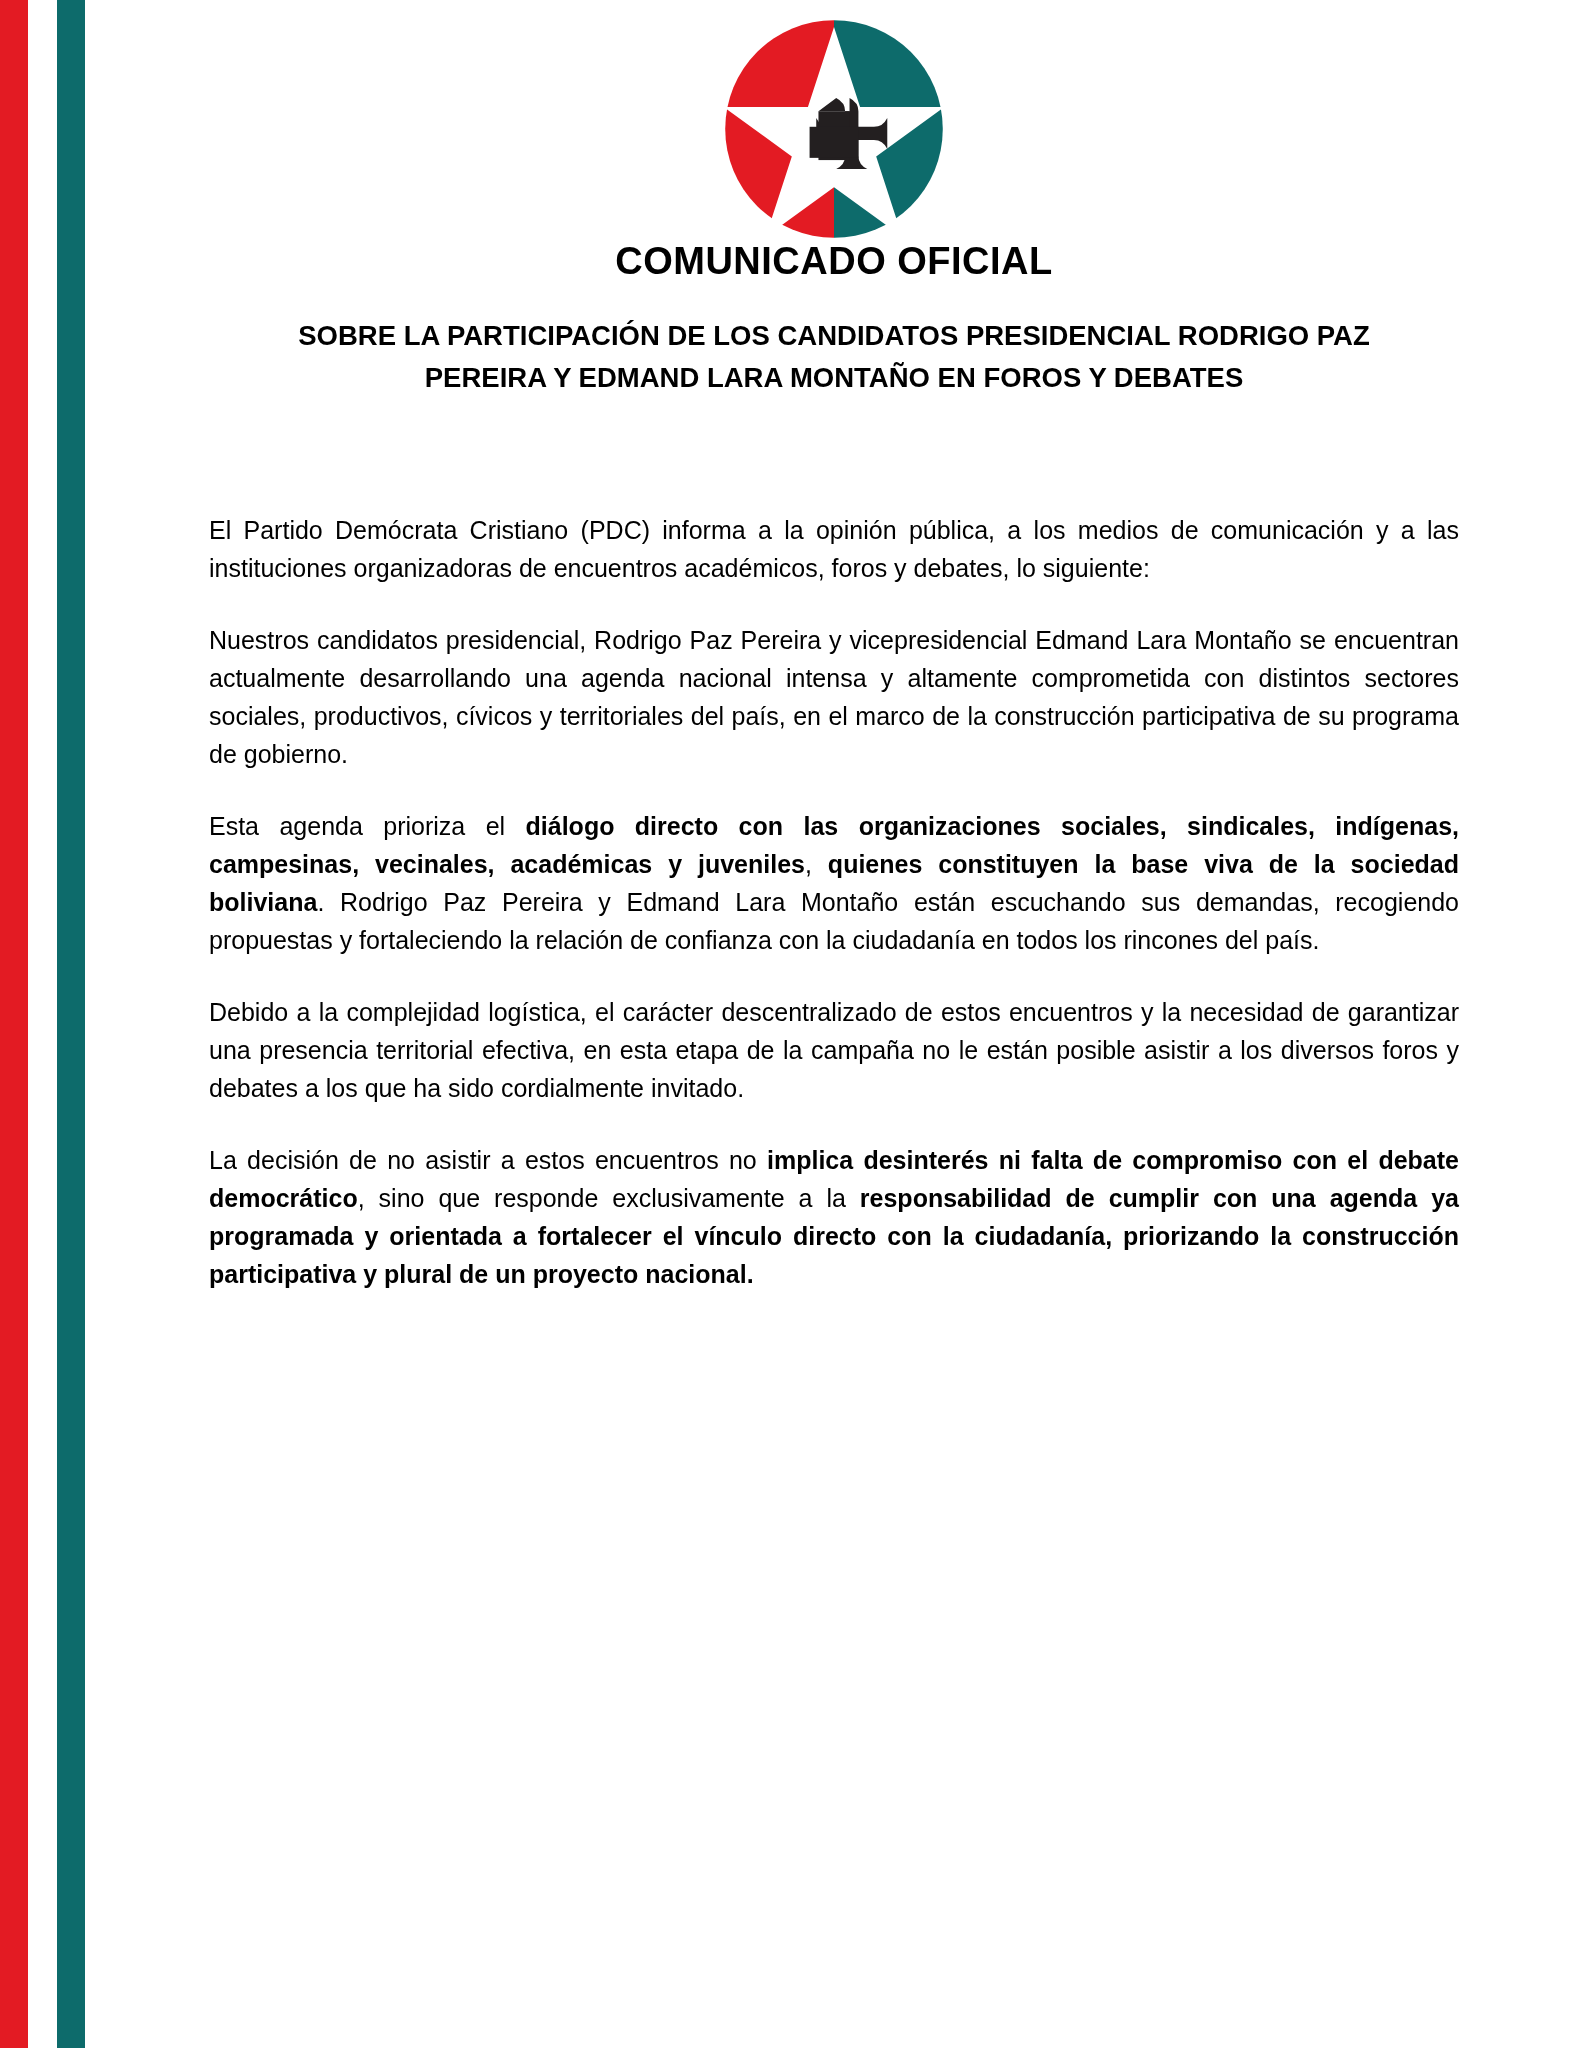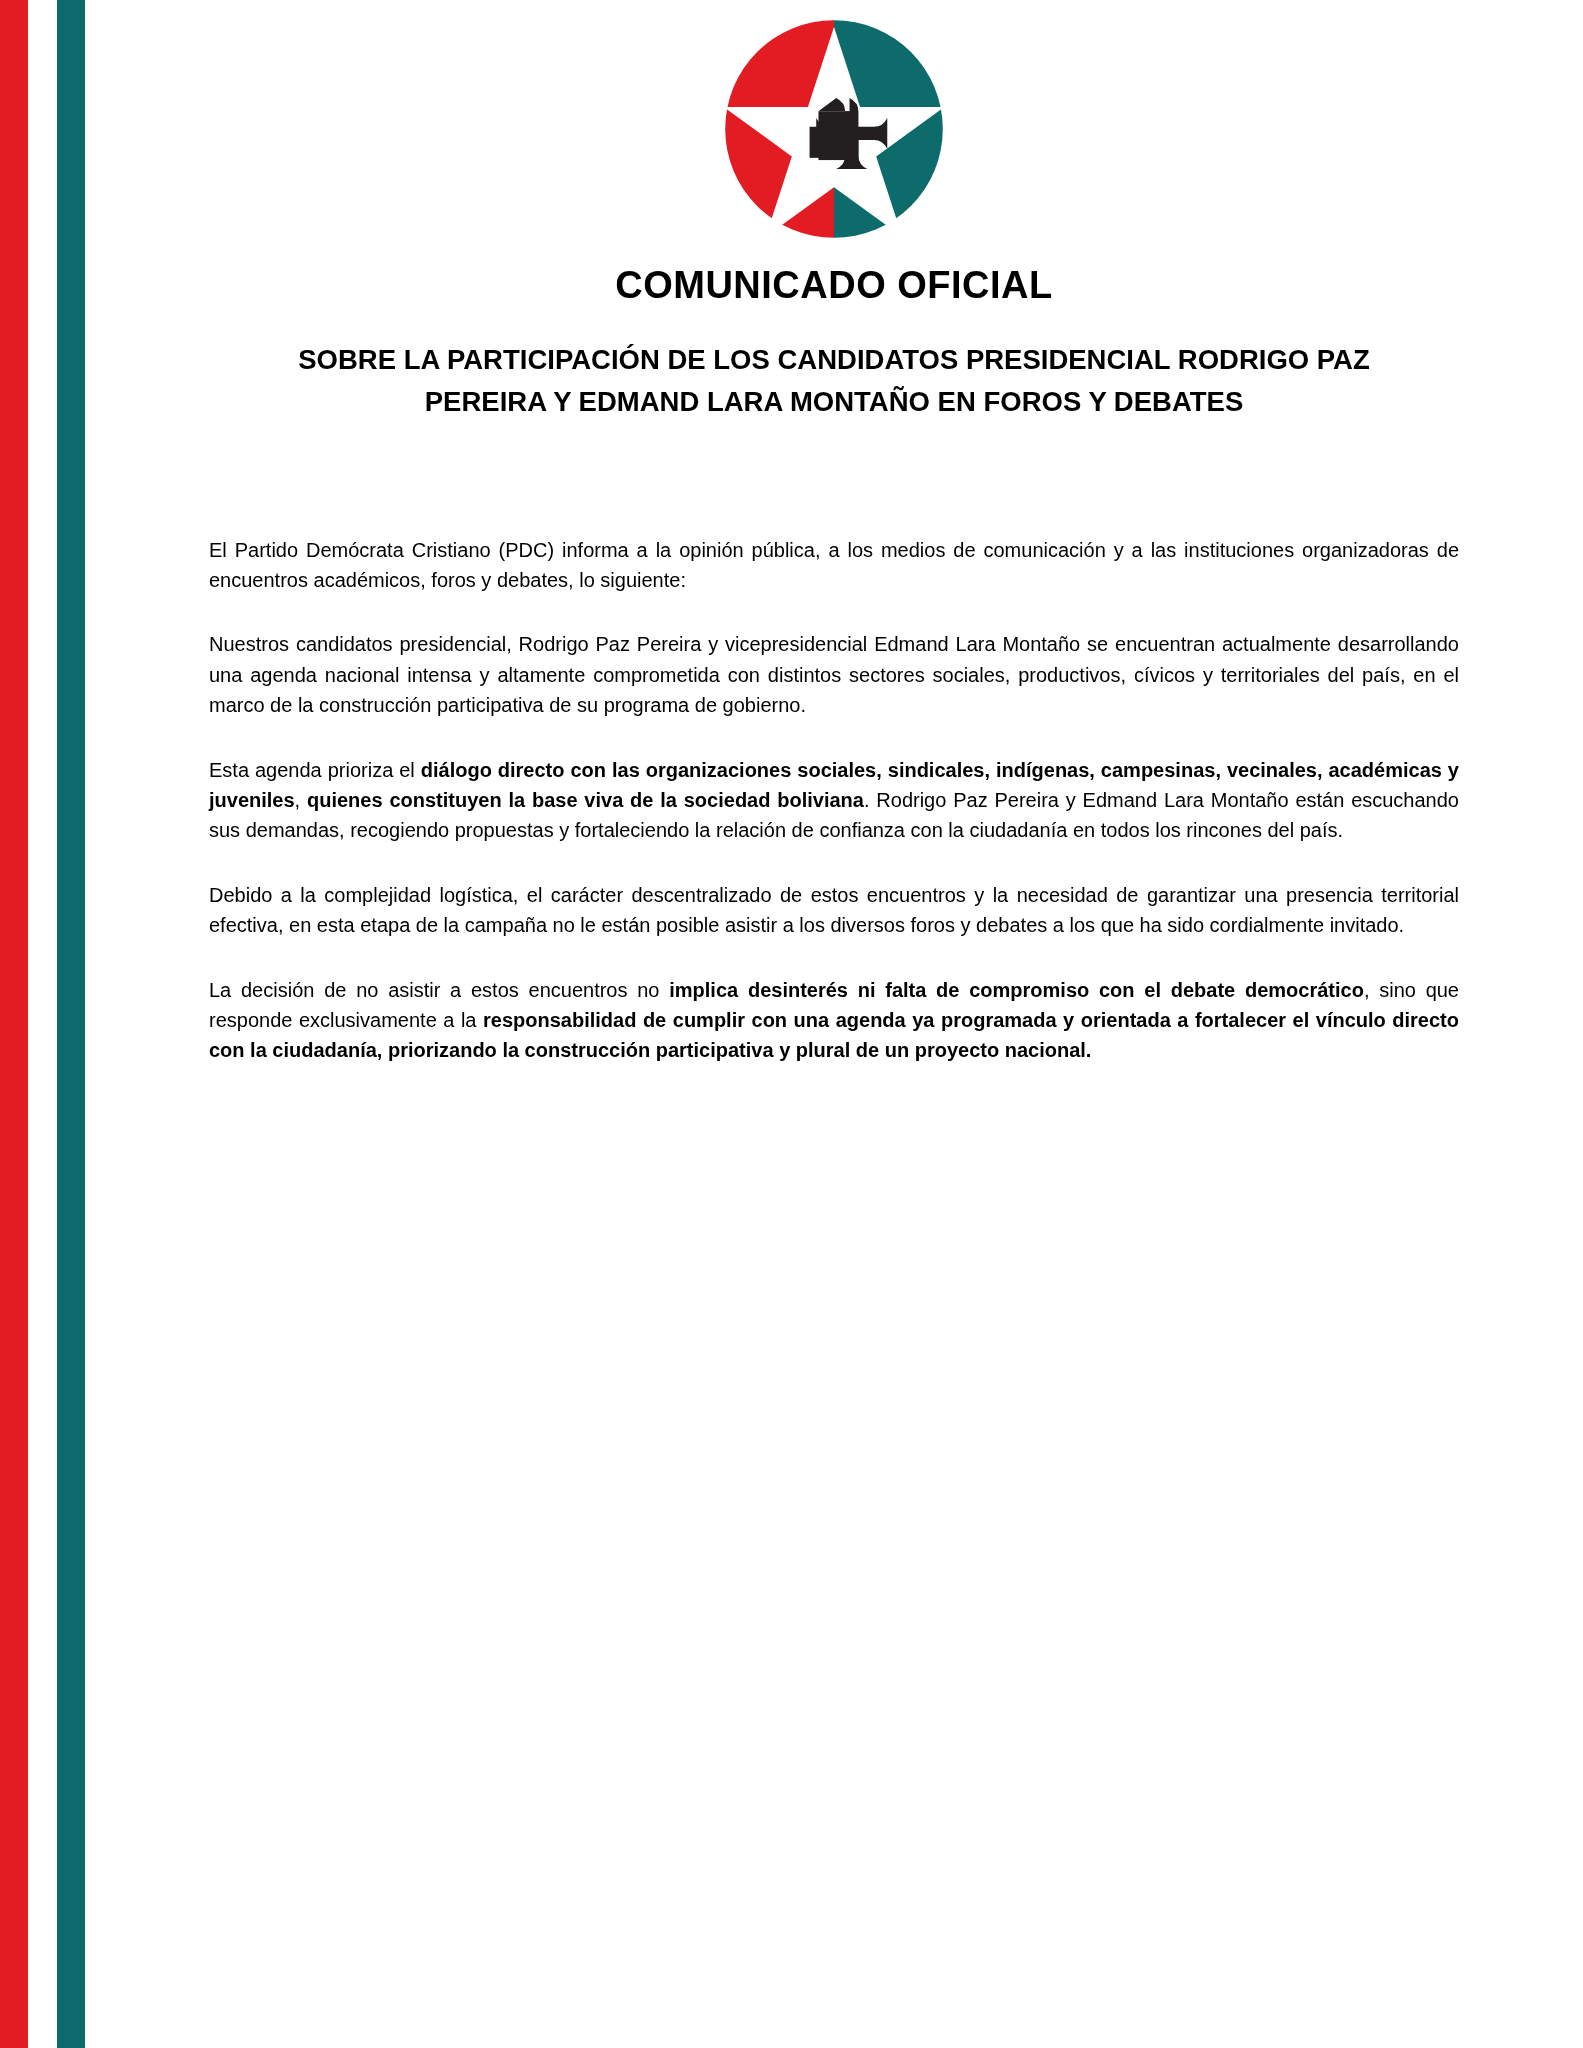--- a/index.html
+++ b/index.html
@@ -49,42 +49,41 @@
     height: 222px;
     display: block;
   }
 
   
   .doc-title {
     text-align: center;
     font-size: 38px;
     font-weight: bold;
     letter-spacing: 0.5px;
-    margin-top: 24px;
     font-family: "Liberation Sans", sans-serif;
   }
   .doc-subtitle {
     text-align: center;
     font-size: 27.5px;
     font-weight: bold;
     line-height: 1.52;
     margin: 32px auto 12px auto;
     width: 1160px;
     font-family: "Liberation Sans", sans-serif;
   }
 
   
   .body-block {
     margin: 0 auto;
     width: 1250px;
     padding-top: 100px;
   }
   .para {
     text-align: justify;
-    font-size: 20px;
+    font-size: 25px;
     line-height: 1.52;
     margin: 0 0 34px 0;
     font-family: "Liberation Sans", sans-serif;
     -webkit-hyphens: none;
     hyphens: none;
   }
   .para.last { margin-bottom: 15px; }
   .para b { font-weight: bold; }
 
   

